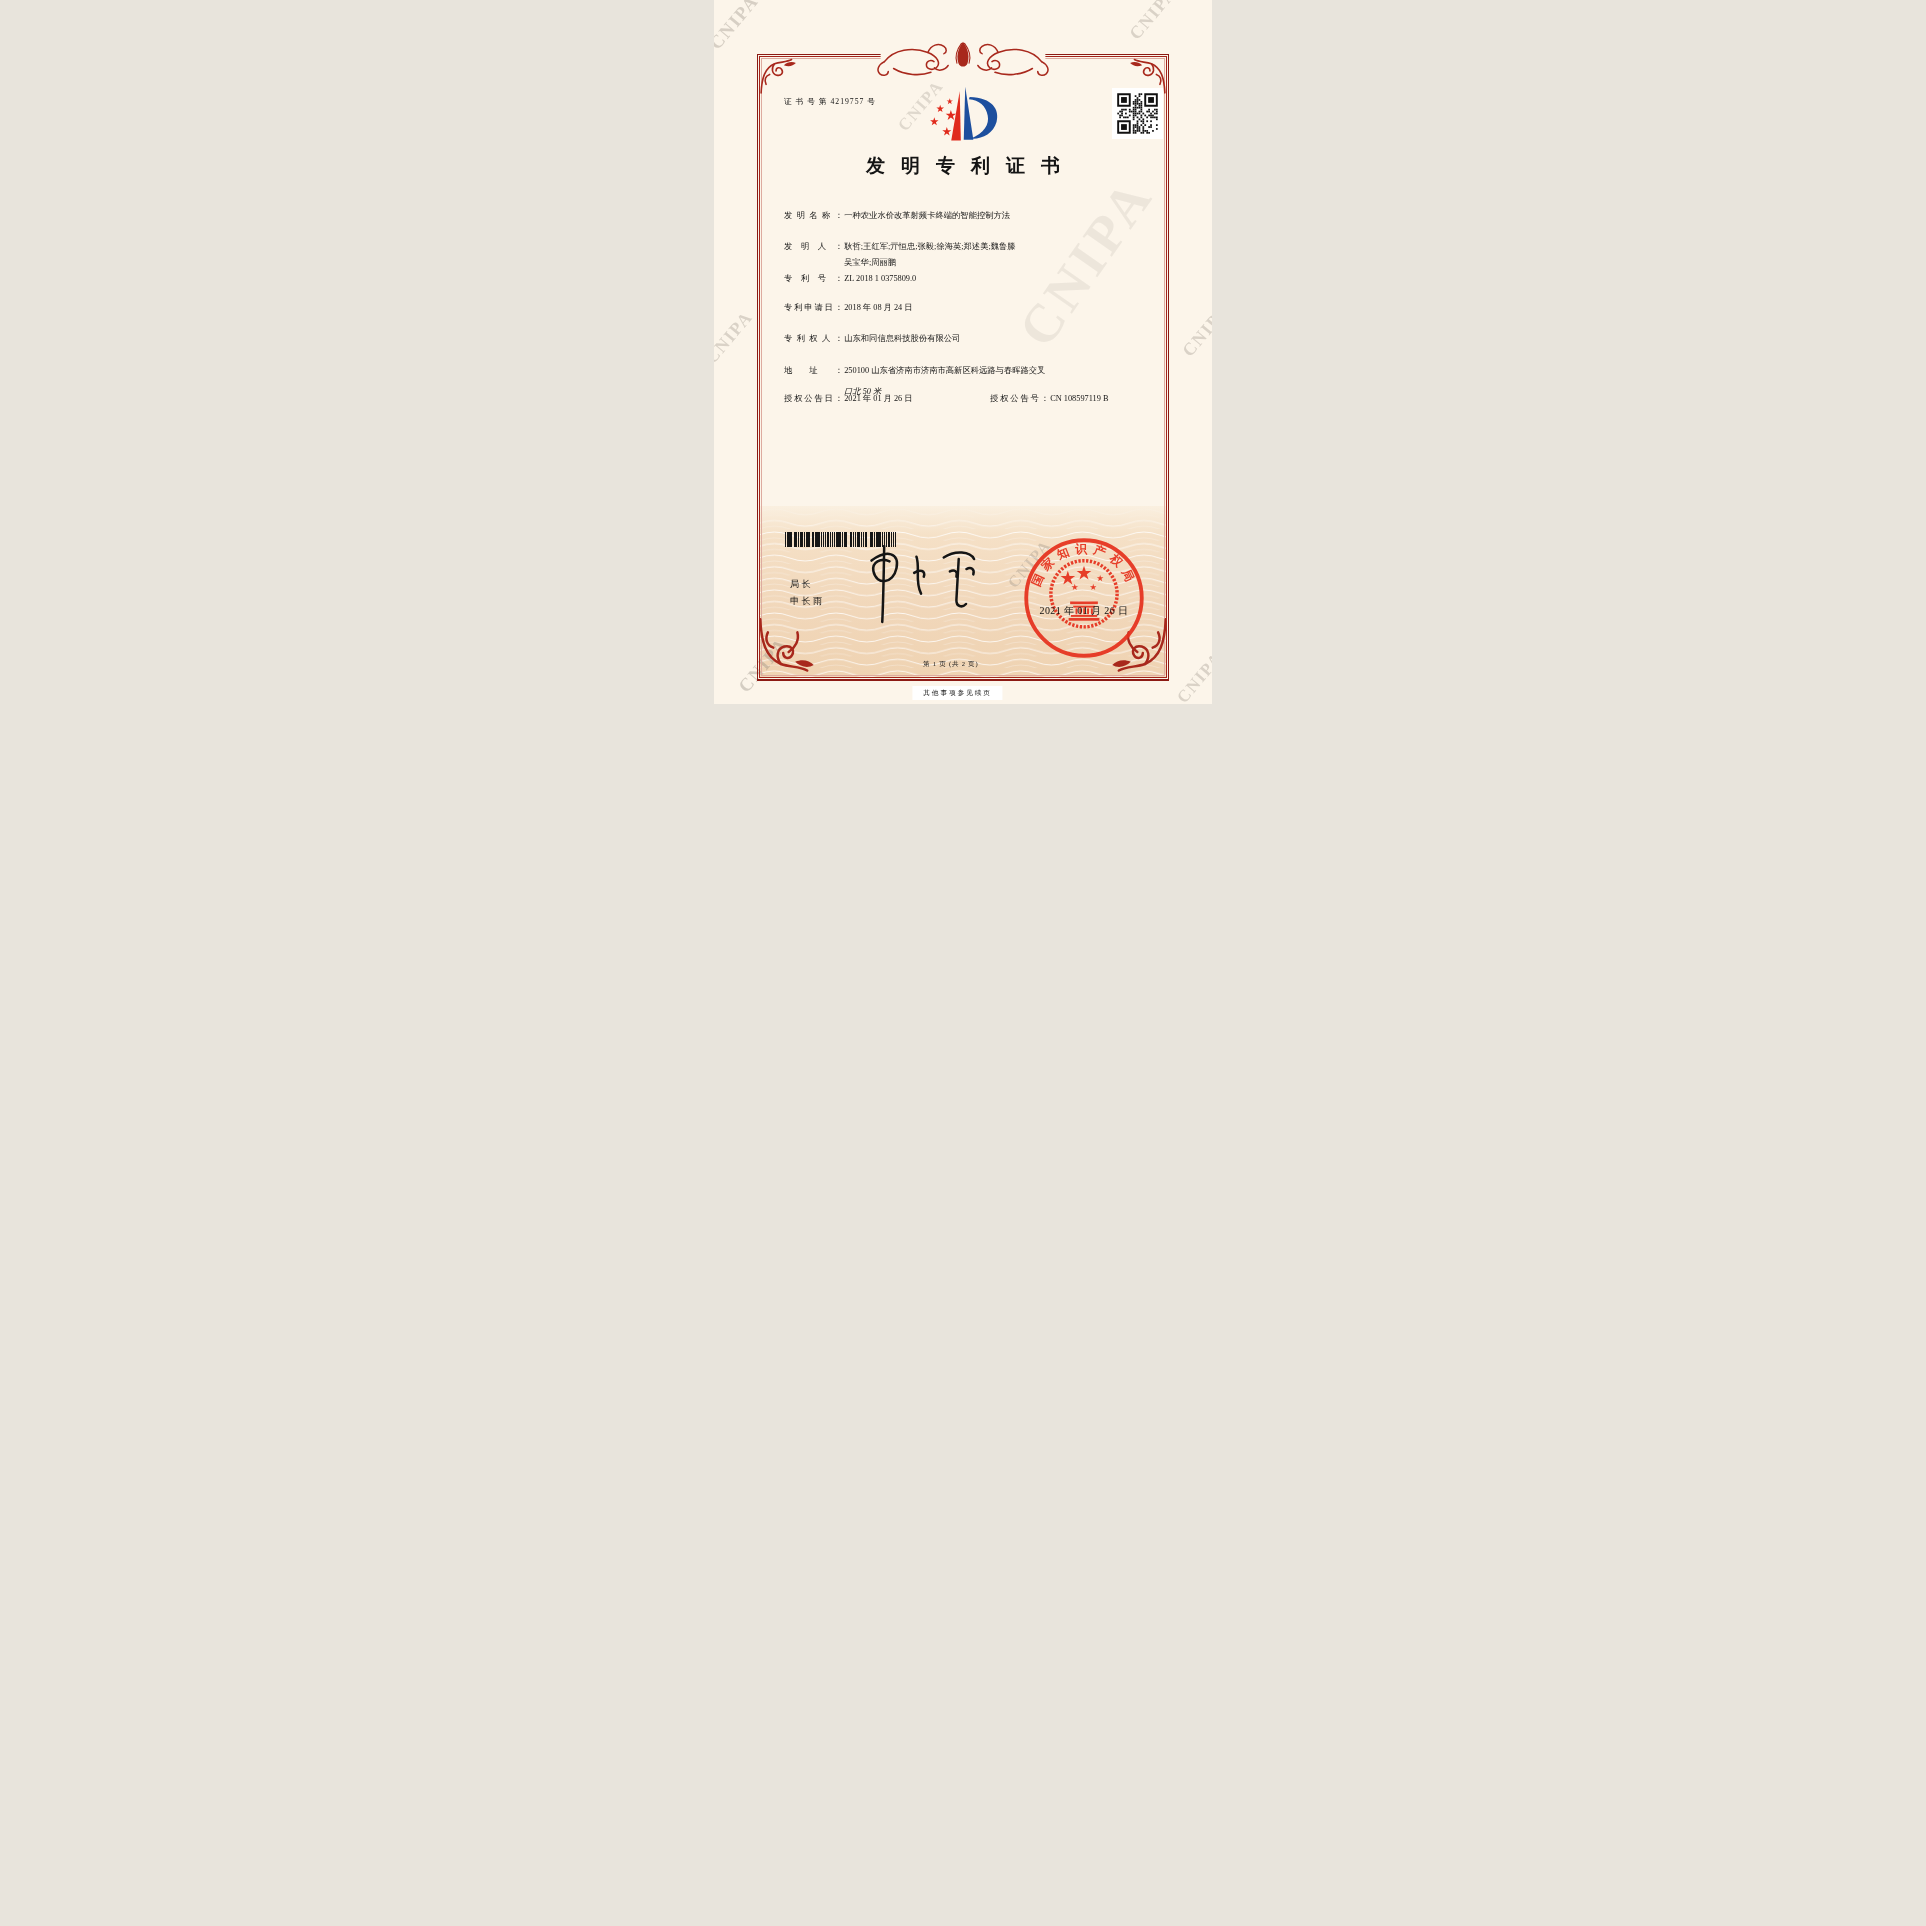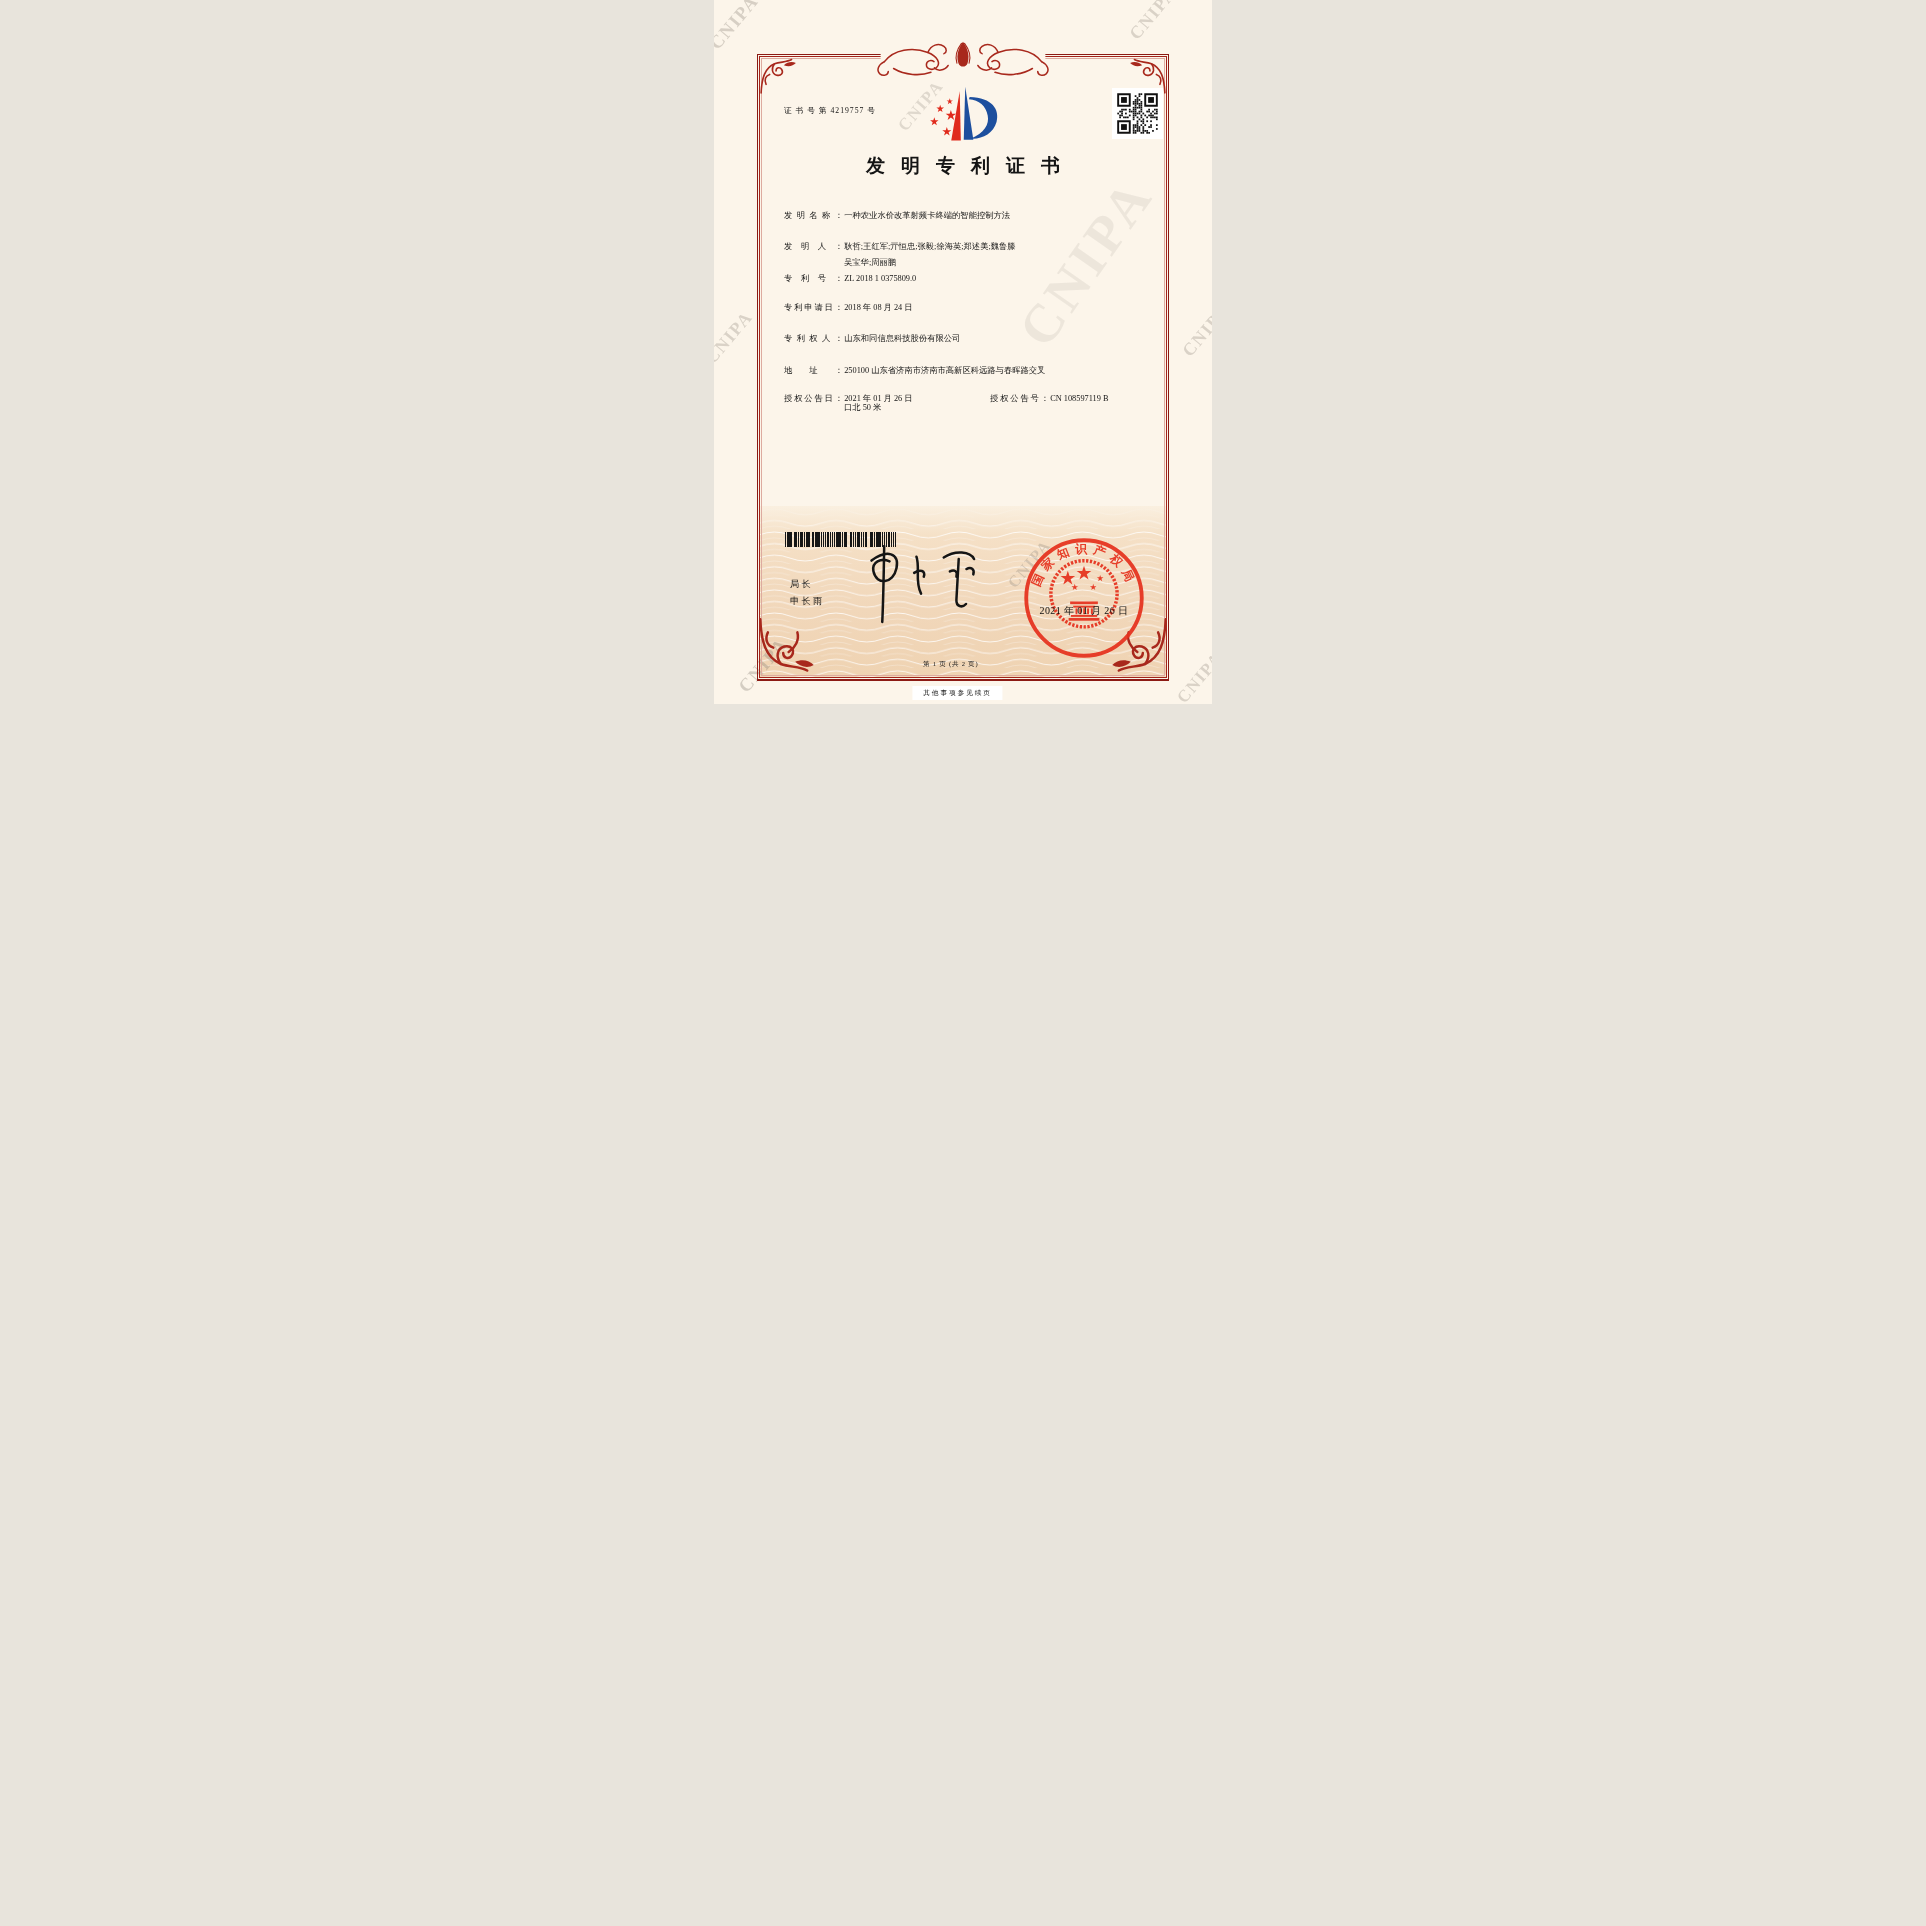--- a/index.html
+++ b/index.html
@@ -7,21 +7,21 @@
         overflow:hidden;font-family:"Liberation Serif","DejaVu Serif",serif;color:#141414;}
   
   .frame{position:absolute;left:43px;top:54px;width:410px;height:624px;
          border:1.5px solid #8c1a13;border-bottom-width:2.3px;z-index:4;pointer-events:none;}
   .frame .inner1{position:absolute;inset:1.2px;border:0.8px solid #a3241b;}
   .frame .inner2{position:absolute;inset:3.1px;border:0.4px solid #ddab9f;}
   
   .wm{position:absolute;font-weight:bold;color:#8d857a;letter-spacing:1.5px;z-index:2;
       transform:rotate(-50deg);white-space:nowrap;}
   
-  .certno{position:absolute;left:70px;top:106px;font-size:7.7px;letter-spacing:1px;z-index:3;}
+  .certno{position:absolute;left:70px;top:97px;font-size:7.7px;letter-spacing:1px;z-index:3;}
   .logo{position:absolute;left:210px;top:83px;z-index:3;}
   .qr{position:absolute;left:398px;top:88px;width:51px;height:51px;background:#ffffff;
       padding:2.3px;box-sizing:border-box;z-index:3;}
   .title{position:absolute;left:0;right:0;top:153px;text-align:center;font-size:19px;
          font-weight:bold;letter-spacing:16px;padding-left:16px;z-index:3;}
   
   .row{position:absolute;left:70px;font-size:8.3px;line-height:10.4px;z-index:3;white-space:nowrap;}
   .lbl{display:inline-block;width:59px;text-align-last:justify;vertical-align:top;}
   .val{margin-left:1.2px;}
   .cont{position:absolute;left:130px;font-size:8.3px;z-index:3;white-space:nowrap;}
@@ -307,21 +307,21 @@
   </div>
   <div class="row" style="top:303px;">
     <span class="lbl">专利申请日：</span><span class="val">2018 年 08 月 24 日</span>
   </div>
   <div class="row" style="top:334px;">
     <span class="lbl">专利权人：</span><span class="val">山东和同信息科技股份有限公司</span>
   </div>
   <div class="row" style="top:366px;">
     <span class="lbl">地址：</span><span class="val">250100 山东省济南市济南市高新区科远路与春晖路交叉</span>
   </div>
-  <div class="cont" style="top:402px;">口北 50 米</div>
+  <div class="cont" style="top:386px;font-style:italic;">口北 50 米</div>
   <div class="row" style="top:394px;">
     <span class="lbl">授权公告日：</span><span class="val">2021 年 01 月 26 日</span>
   </div>
   <div class="row" style="top:394px;left:276px;">
     <span class="lbl">授权公告号：</span><span class="val">CN 108597119 B</span>
   </div>
 
 
   <div class="barcode"></div>
 

